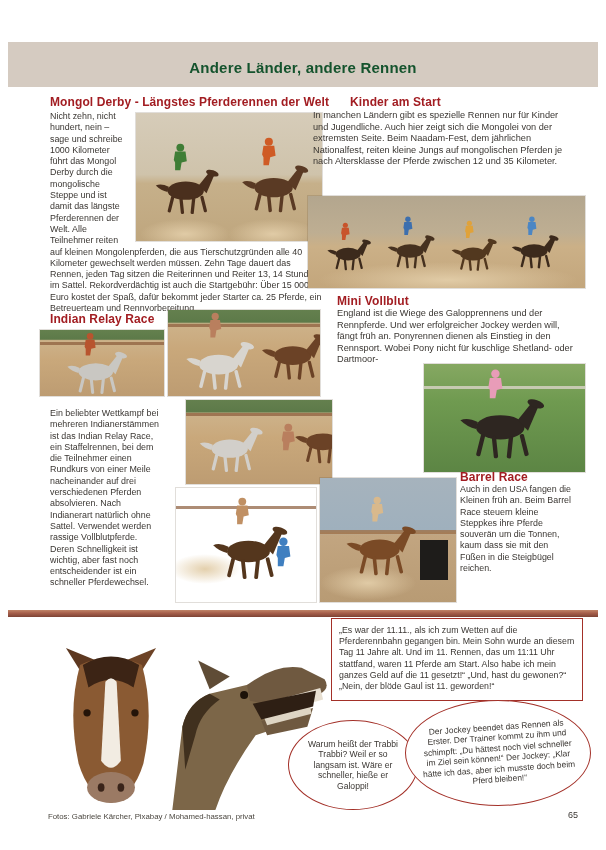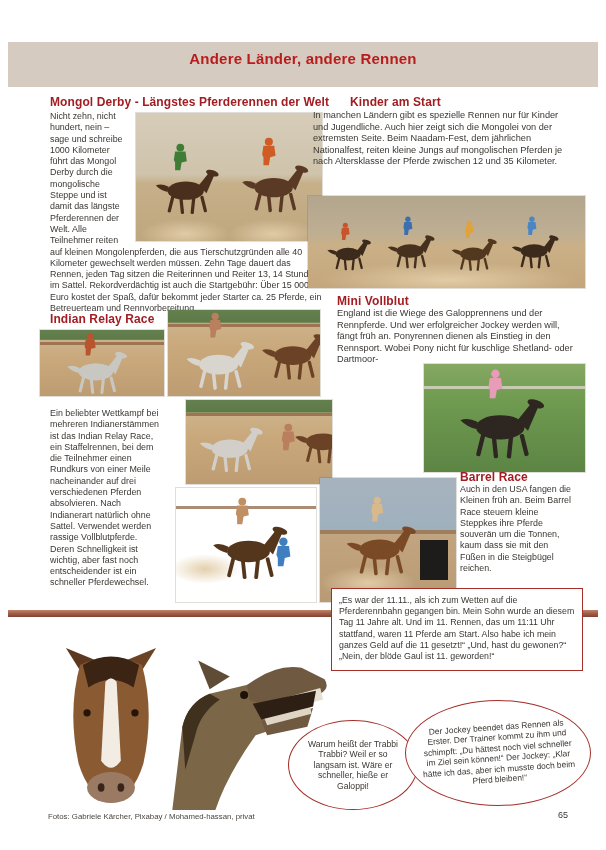--- a/index.html
+++ b/index.html
@@ -2,21 +2,21 @@
 <html><head>
 <meta charset="utf-8">
 <style>
   html,body{margin:0;padding:0;background:#ffffff;}
   .page{position:relative;width:606px;height:850px;background:#ffffff;overflow:hidden;
         font-family:"Liberation Sans",sans-serif;color:#3a3632;}
   .abs{position:absolute;}
 
   
   .band{position:absolute;left:8px;top:42px;width:590px;height:45px;background:#d5cbc1;text-align:center;}
-  .band .title{padding-top:8px;font-size:15px;font-weight:700;color:#b91c1c;letter-spacing:.2px;}
+  .band .title{padding-top:17px;font-size:15px;font-weight:700;color:#14532d;letter-spacing:.2px;}
   .band .subtitle{margin:2px auto 0;width:380px;font-size:10.3px;line-height:12.5px;color:#3b3733;}
 
   h2.sec{position:absolute;margin:0;font-size:12px;font-weight:700;color:#a21d22;letter-spacing:.1px;}
   .body-text{position:absolute;font-size:8.9px;line-height:11.3px;color:#3a3632;text-align:left;}
 
   
   .photo{position:relative;overflow:hidden;box-shadow:0 0 0 1px rgba(90,70,50,.18);}
   .photo.absph{position:absolute;}
   .scene-svg{position:absolute;}
   .float-img{float:right;margin:2px 0 3px 7px;}
@@ -30,33 +30,33 @@
   .bg-grass{background:linear-gradient(180deg,#86a862 0%,#6f9a50 35%,#5c8544 100%);}
   .fence{position:absolute;left:0;right:0;height:3px;background:#8a5b3a;opacity:.7;}
   .dust{position:absolute;border-radius:50%;background:radial-gradient(closest-side,rgba(226,205,168,.95),rgba(226,205,168,0));}
   .barrel-box{position:absolute;background:#1e1c1a;}
 
   
   .divider{position:absolute;left:8px;top:610px;width:590px;height:7px;
            background:linear-gradient(180deg,#c08468 0%,#a65f4b 45%,#7e4335 100%);}
 
   
-  .jokebox{position:absolute;left:331px;top:588px;width:237px;min-height:70px;background:#fff;
+  .jokebox{position:absolute;left:331px;top:618px;width:237px;min-height:70px;background:#fff;
            border:1.5px solid #a33028;padding:6px 6px 5px 7px;font-size:8.8px;line-height:11.2px;
            white-space:pre-line;color:#3a3632;}
   .kennst{position:absolute;left:110px;top:633px;width:180px;text-align:center;
           font-size:13px;font-weight:700;color:#a21d22;}
   .bubble{position:absolute;background:#fff;border:1.5px solid #a33028;border-radius:50%;
           display:flex;align-items:center;justify-content:center;text-align:center;color:#3a3632;}
   .bubble-left{left:288px;top:720px;width:130px;height:90px;font-size:8.6px;line-height:10.6px;padding:8px 12px;box-sizing:border-box;}
   .bubble-right{left:405px;top:700px;width:186px;height:106px;font-size:8.4px;line-height:10.4px;padding:10px 14px;box-sizing:border-box;}
   .bubble-right .inner{transform:rotate(-4deg);}
 
   .credits{position:absolute;left:48px;top:812px;font-size:7.8px;color:#4a463f;}
-  .pagenum{position:absolute;left:548px;top:810px;width:30px;text-align:center;font-size:9px;color:#3a3632;}
+  .pagenum{position:absolute;left:548px;top:810px;width:30px;text-align:right;font-size:9px;color:#3a3632;}
 </style>
 </head>
 <body>
 
 <svg width="0" height="0" style="position:absolute" aria-hidden="true">
   <defs>
     <symbol id="sym-horse" viewBox="0 0 120 80">
       <ellipse cx="58" cy="38" rx="28" ry="14"></ellipse>
       <path d="M78 30 L94 10 L102 14 L90 42 Z"></path>
       <ellipse cx="99" cy="11" rx="10" ry="4.5" transform="rotate(18 99 11)"></ellipse>

